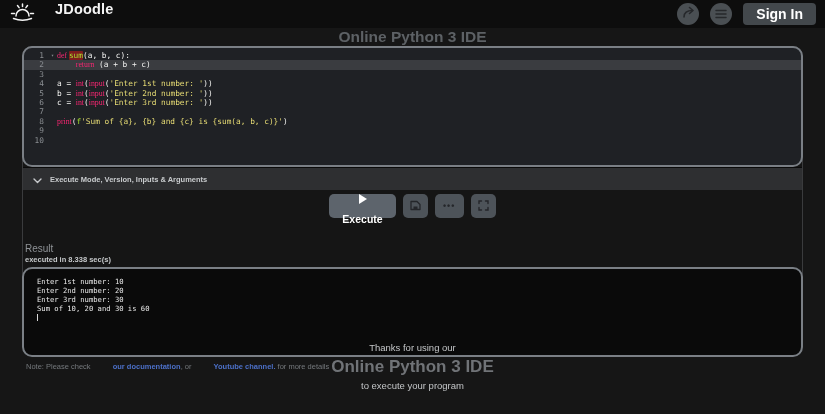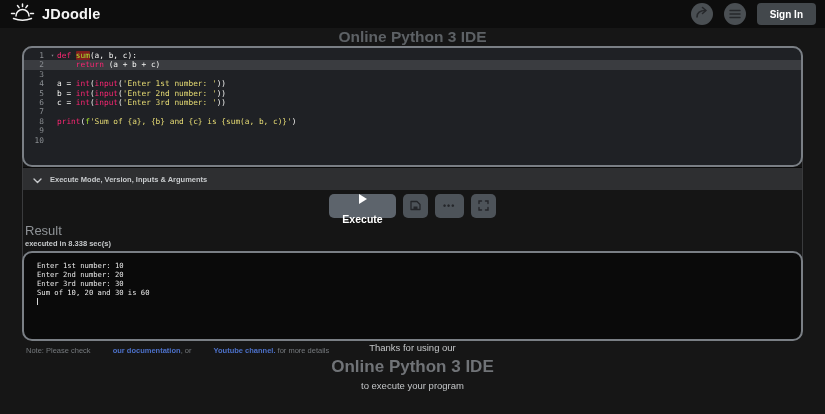--- a/index.html
+++ b/index.html
@@ -2,47 +2,47 @@
 <html><head>
 <meta charset="utf-8">
 <style>
   * { box-sizing: border-box; }
   html,body { margin:0; padding:0; background:#161616; }
   .page { width:825px; height:414px; position:relative; overflow:hidden;
           background:#161616; font-family:"Liberation Sans", sans-serif; }
 
   
   .header { height:28px; background:#0d0d0d; display:flex; align-items:center; padding:0 9px; }
-  .brand { display:flex; align-items:center; gap:6px; }
+  .brand { display:flex; gap:19px; }
   .brand-name { color:#f4f4f4; font-size:14.5px; font-weight:bold; letter-spacing:.2px; }
   .header-right { margin-left:auto; display:flex; align-items:center; gap:11px; }
   .circle-btn { width:22px; height:22px; border-radius:50%; background:#4a4f53; border:none;
                 display:flex; align-items:center; justify-content:center; padding:0; cursor:pointer; }
-  .signin { background:#43484c; color:#fff; font-size:10px; font-weight:bold; border:none;
+  .signin { background:#43484c; color:#fff; font-size:14px; font-weight:bold; border:none;
             border-radius:4px; height:22px; padding:0 13px; cursor:pointer; }
 
   
   .page-title { height:18px; line-height:18px; text-align:center; color:#5d6165;
                 font-size:15.5px; font-weight:600; }
 
   
   .container { margin:0 22px; height:286px; border:1px solid #3a3b3d; border-radius:10px;
                background:#151515; }
 
   
   .editor { height:121px; margin:-1px -1px 0; border:2px solid #7a7f85; border-radius:10px;
             background:#1f2125; overflow:hidden; cursor:text; }
   .code-area { padding-top:3px; font-family:"DejaVu Sans Mono", monospace;
                font-size:7.8px; line-height:9.4px; }
   .code-line { display:flex; height:9.4px; }
   .code-line.active { background:#3a3c40; }
   .gutter { width:24px; flex:none; text-align:right; padding-right:4px; color:#8a8e92; }
   .foldcol { width:9px; flex:none; color:#86898c; font-size:5px; line-height:9.4px; text-align:center; }
   .code-content { white-space:pre; color:#f2f2f0; }
-  .seg-k { color:#f92672; }
+  .seg-k { color:#f92672;font-family:Liberation Serif, serif; }
   .seg-t { color:#f2f2f0; }
   .seg-s { color:#e6db74; }
   .seg-f { color:#a6e22e; }
   .seg-fh { color:#a6e22e; background:#7f1d1d; border-radius:1px;text-align:center; }
 
   
   .exec-bar { height:23px; background:#2e2f31; border-top:1px solid #0a0a0a;
               display:flex; align-items:center; gap:8px; padding:0 10px; cursor:pointer; }
   .exec-bar-label { color:#c8cbcd; font-size:7.5px; font-weight:600; }
 
@@ -50,21 +50,21 @@
   .btn-row { height:32px; display:flex; align-items:center; justify-content:center; gap:7px; }
   .execute-btn { background:#5d646c; color:#fff; font-weight:bold; font-size:10.5px;
                  font-family:"Liberation Sans", sans-serif; height:24px; padding:0 13px;
                  border:none; border-radius:5px; display:flex; align-items:center; gap:7px; cursor:pointer;flex-direction:column; }
   .icon-btn { background:#4d5359; border:none; border-radius:5px; height:24px; width:25px;
               display:flex; align-items:center; justify-content:center; padding:0; cursor:pointer; }
   .icon-btn.wide { width:29px; }
   .dots { color:#24262a; font-size:9px; letter-spacing:1px; font-weight:bold; line-height:1; }
 
   
-  .result-label { font-size:13px; color:#8f9397; padding:1px 2px 0; }
+  .result-label { font-size:10px; color:#8f9397; padding:1px 2px 0;margin-top:20px; }
   .exec-time { font-size:7.5px; font-weight:bold; color:#c6c9cb; padding:1px 2px 3px; }
 
   .output { height:90px; margin:0 -1px; border:2px solid #7a7f85; border-radius:10px;
             background:#0a0a0a; padding:8px 0 0 13px;
             font-family:"DejaVu Sans Mono", monospace; font-size:7.2px; line-height:9px;
             color:#e9e9e9; cursor:text; }
   .out-line { white-space:pre; }
   .cursor { display:inline-block; width:1px; height:7px; background:#d8d8d8; margin-top:1px; }
 
   

